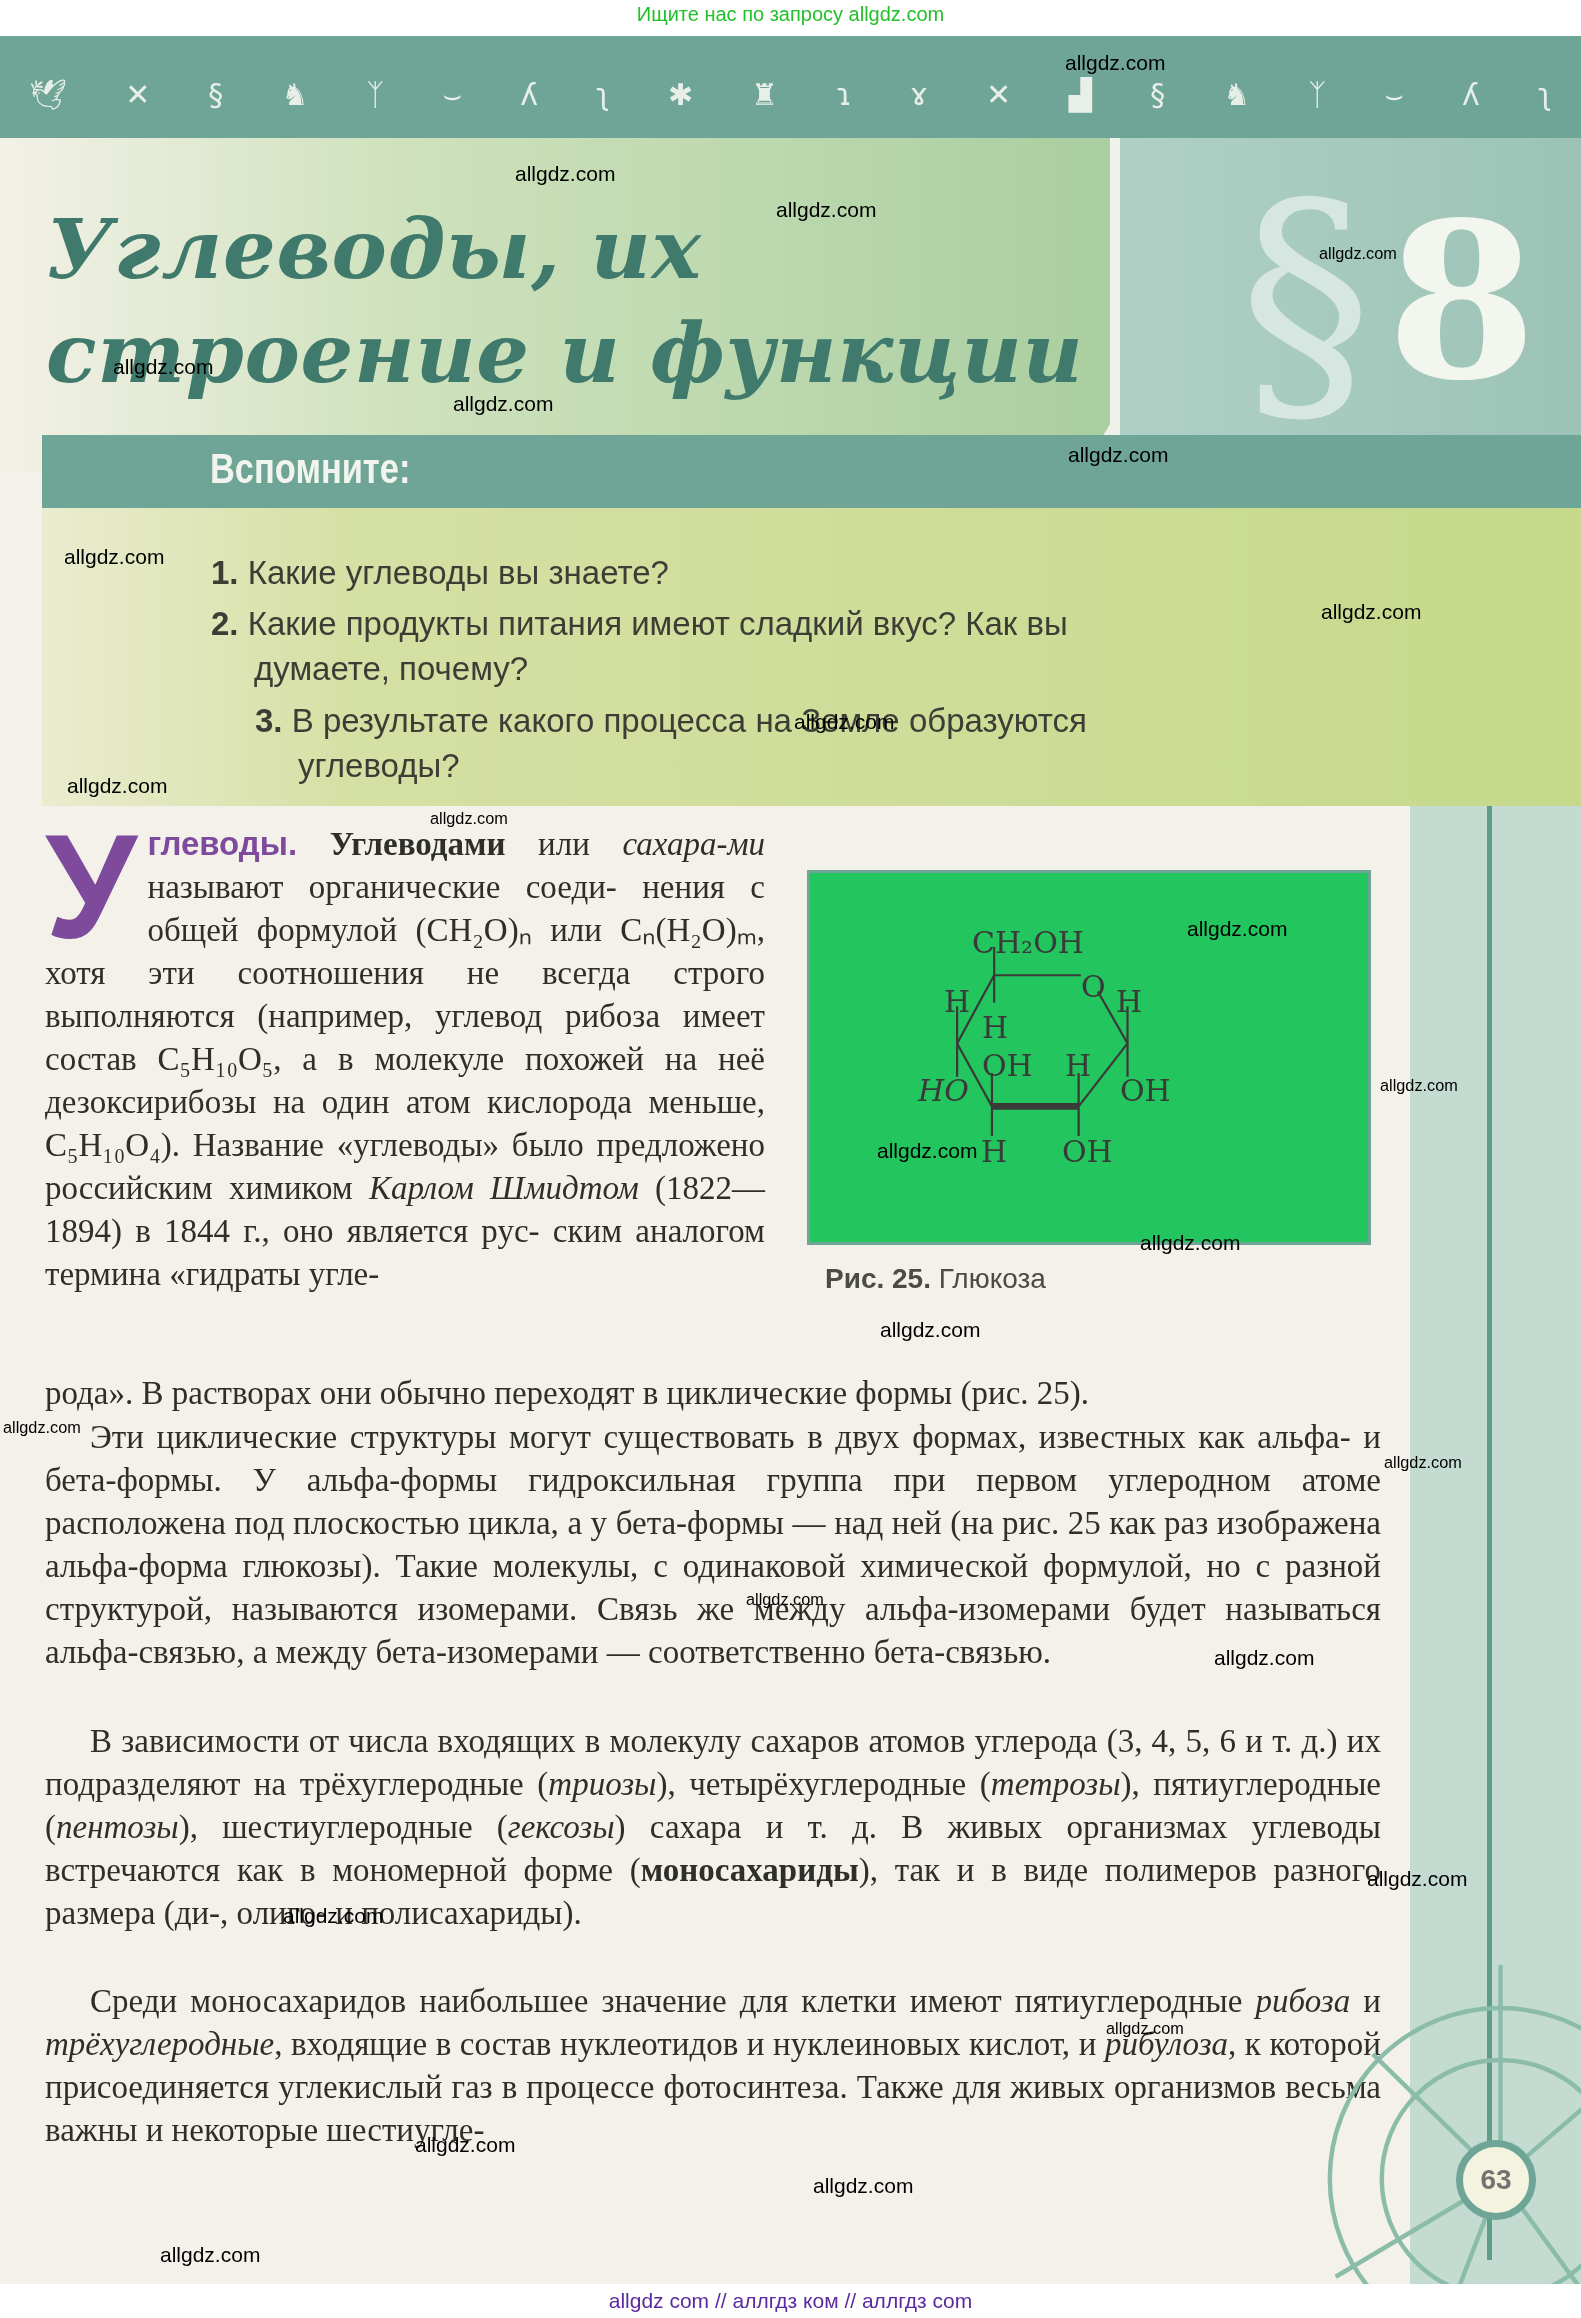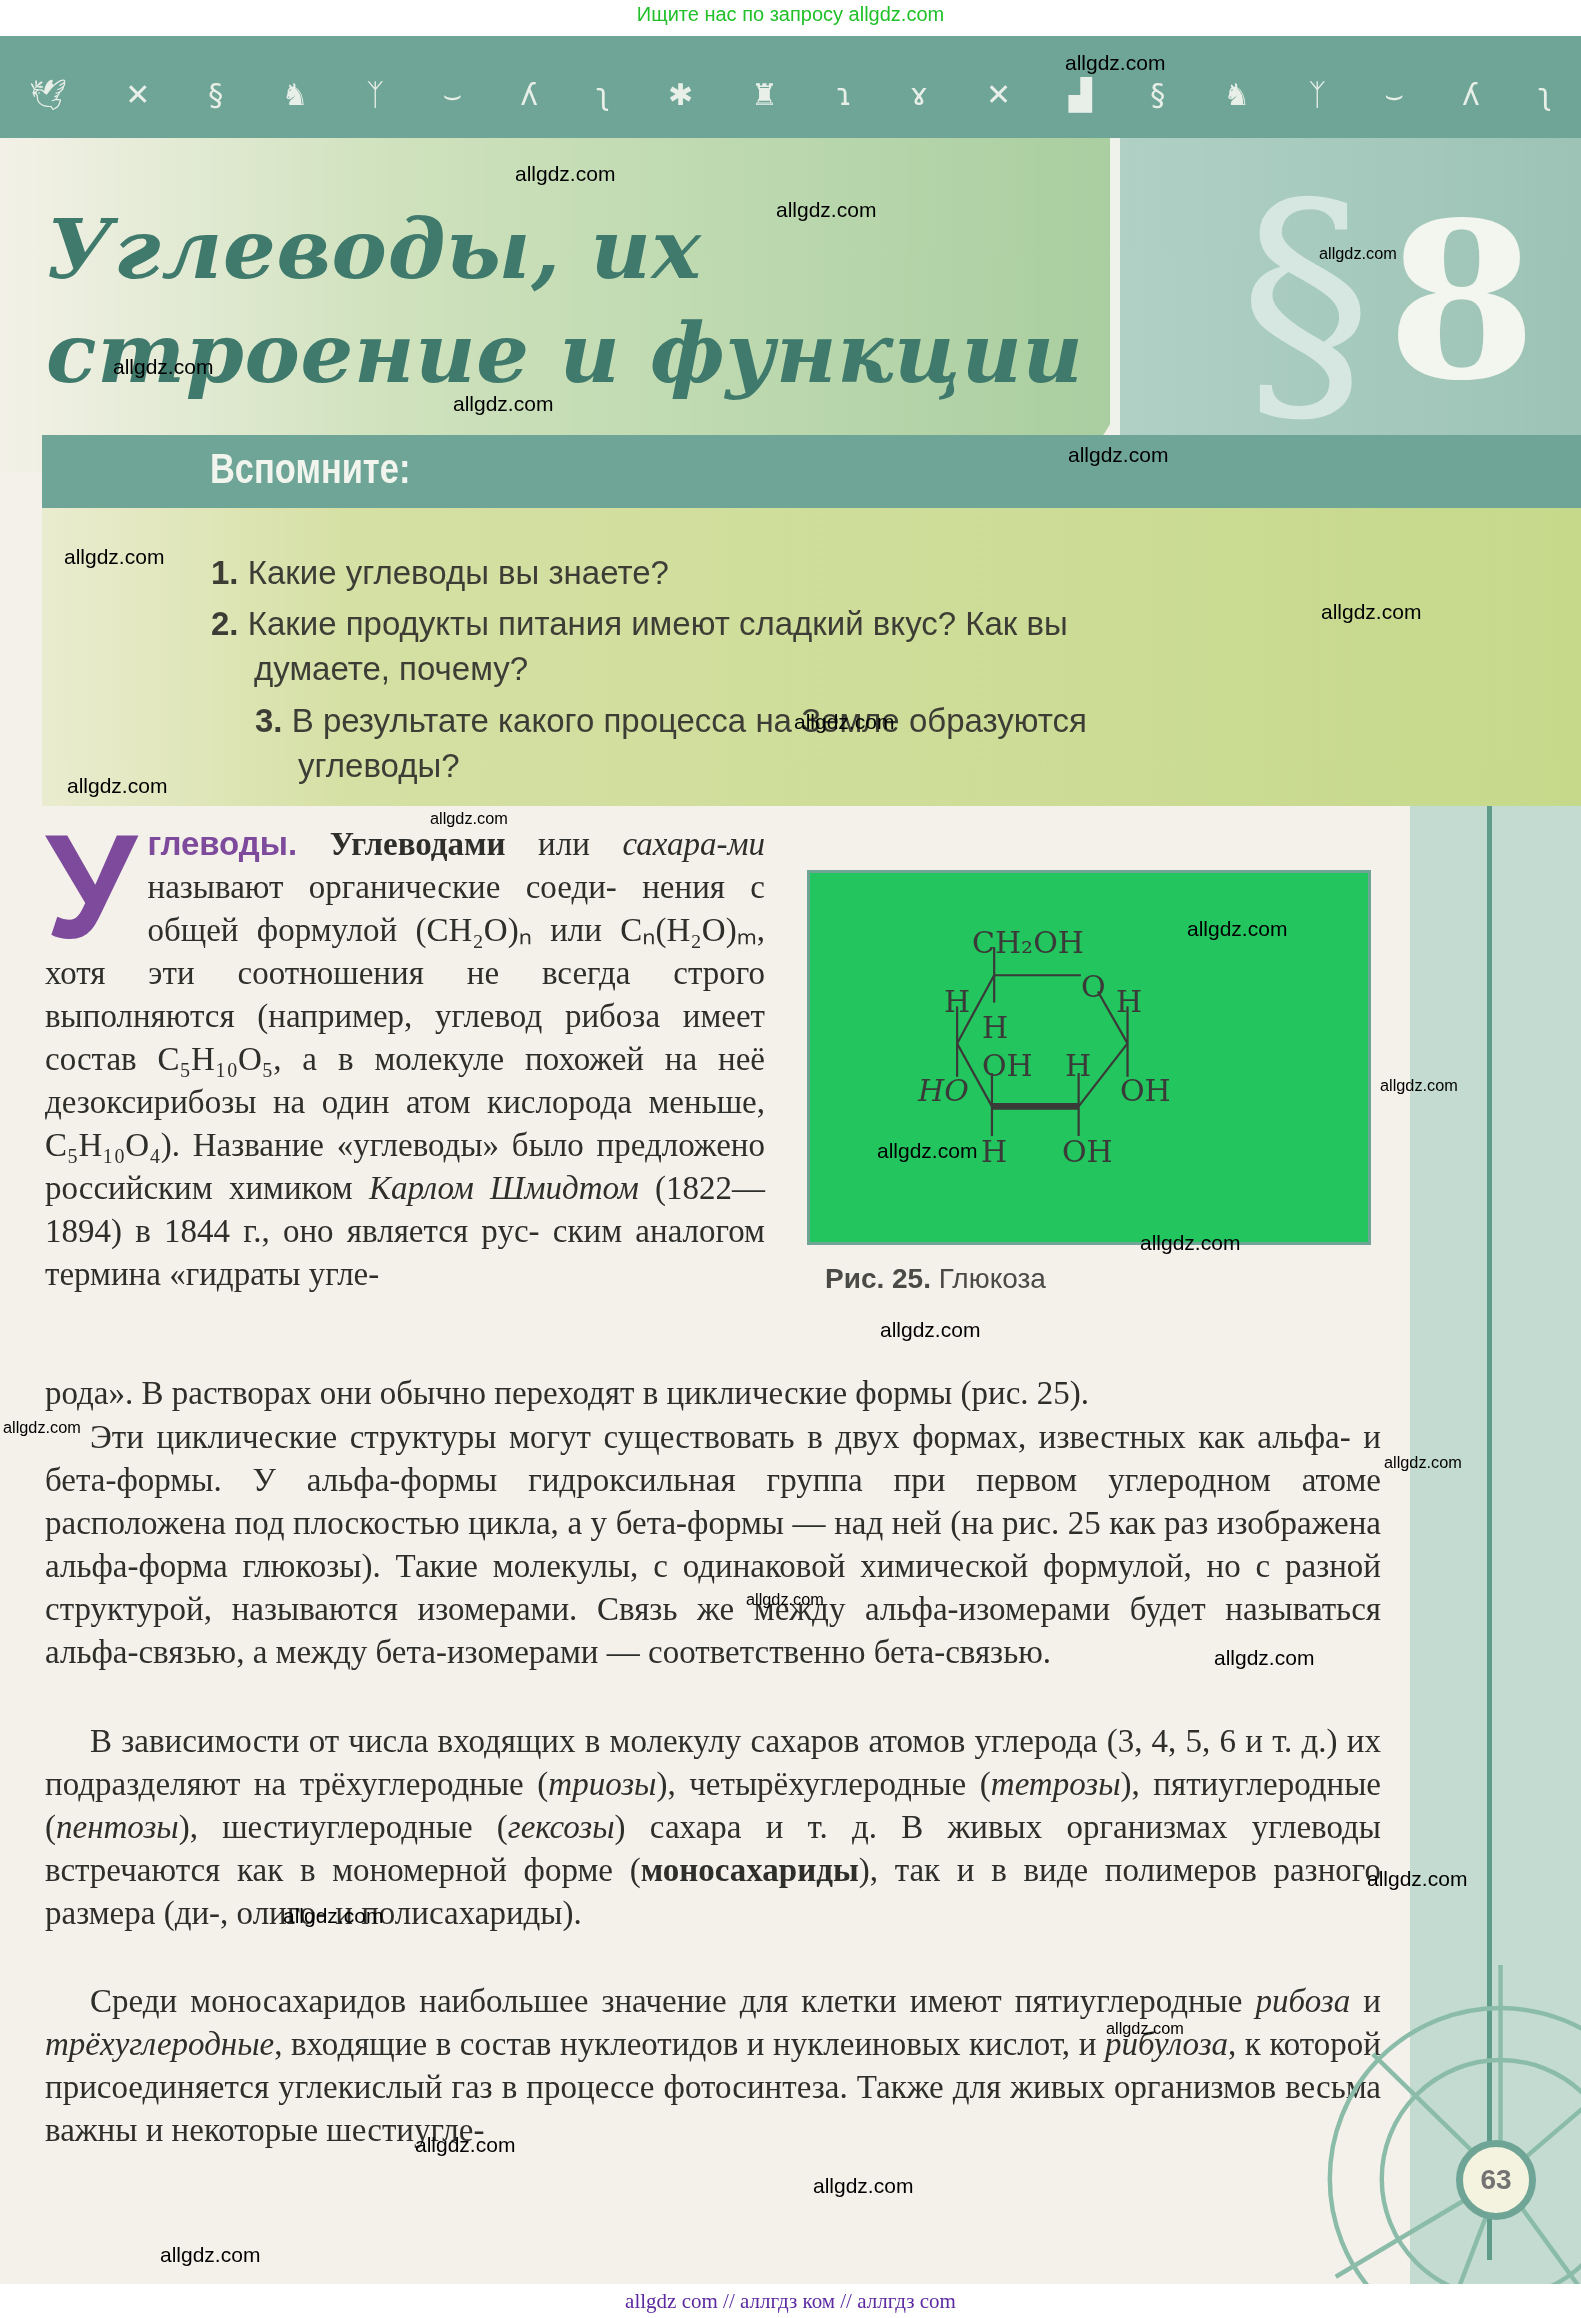--- a/index.html
+++ b/index.html
@@ -115,21 +115,21 @@
   }
   .wm {
     position: absolute; font-family: "Liberation Sans", sans-serif; color: #000;
   }
   .bottombar {
     position: absolute; left: 0; top: 2284px; width: 1581px; height: 35px;
     background: #fff; text-align: center;
   }
   .bottombar span {
     display: inline-block; margin-top: 4.5px;
-    font-family: Liberation Serif, serif; font-size: 21px; color: #5b2aa0;
+    font-family: Liberation Sans, sans-serif; font-size: 21px; color: #5b2aa0;
   }
   i { }
 </style>
 </head>
 <body>
 
 <div class="topbar">
   <span>Ищите нас по запросу allgdz.com</span>
 </div>
 

